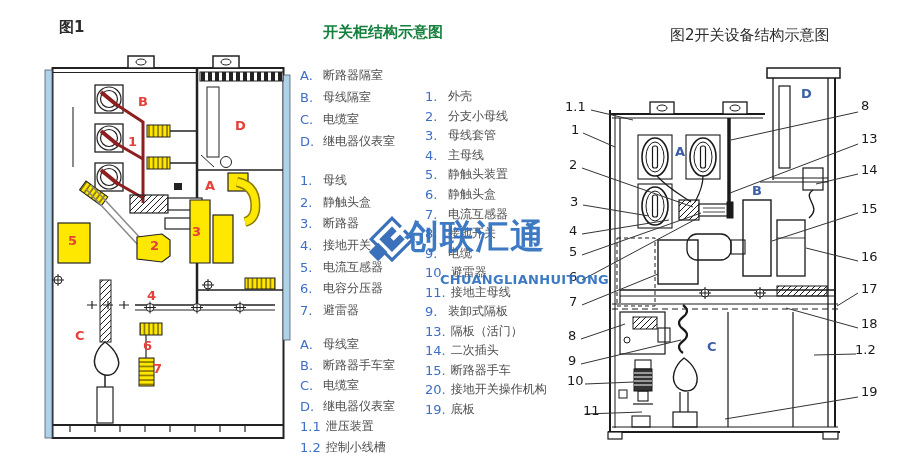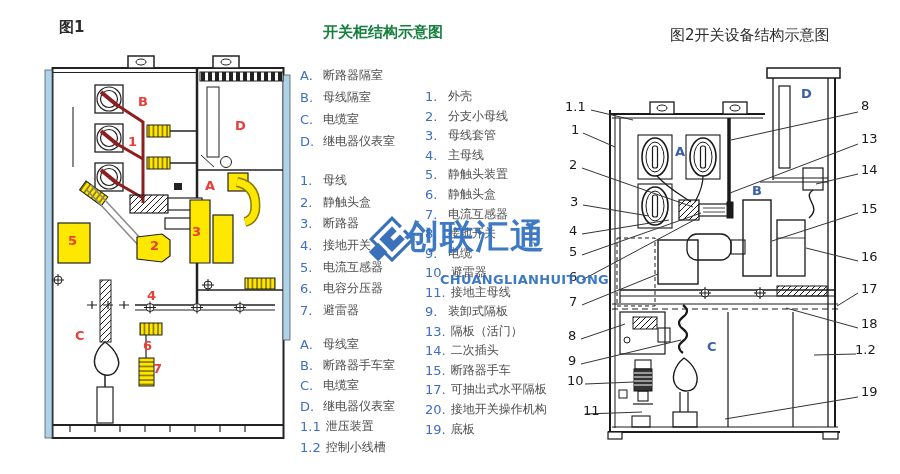--- a/index.html
+++ b/index.html
@@ -337,24 +337,20 @@
       </div>
     <div class="li">
         <span class="k">14.</span>
         <span class="t">二次插头</span>
       </div>
     <div class="li">
         <span class="k">15.</span>
         <span class="t">断路器手车</span>
       </div>
     <div class="li">
-        <span class="k">17.</span>
-        <span class="t">可抽出式水平隔板</span>
-      </div>
-    <div class="li">
         <span class="k">20.</span>
         <span class="t">接地开关操作机构</span>
       </div>
     <div class="li">
         <span class="k">19.</span>
         <span class="t">底板</span>
       </div>
   </div>
 
   <div class="fig fig2">

